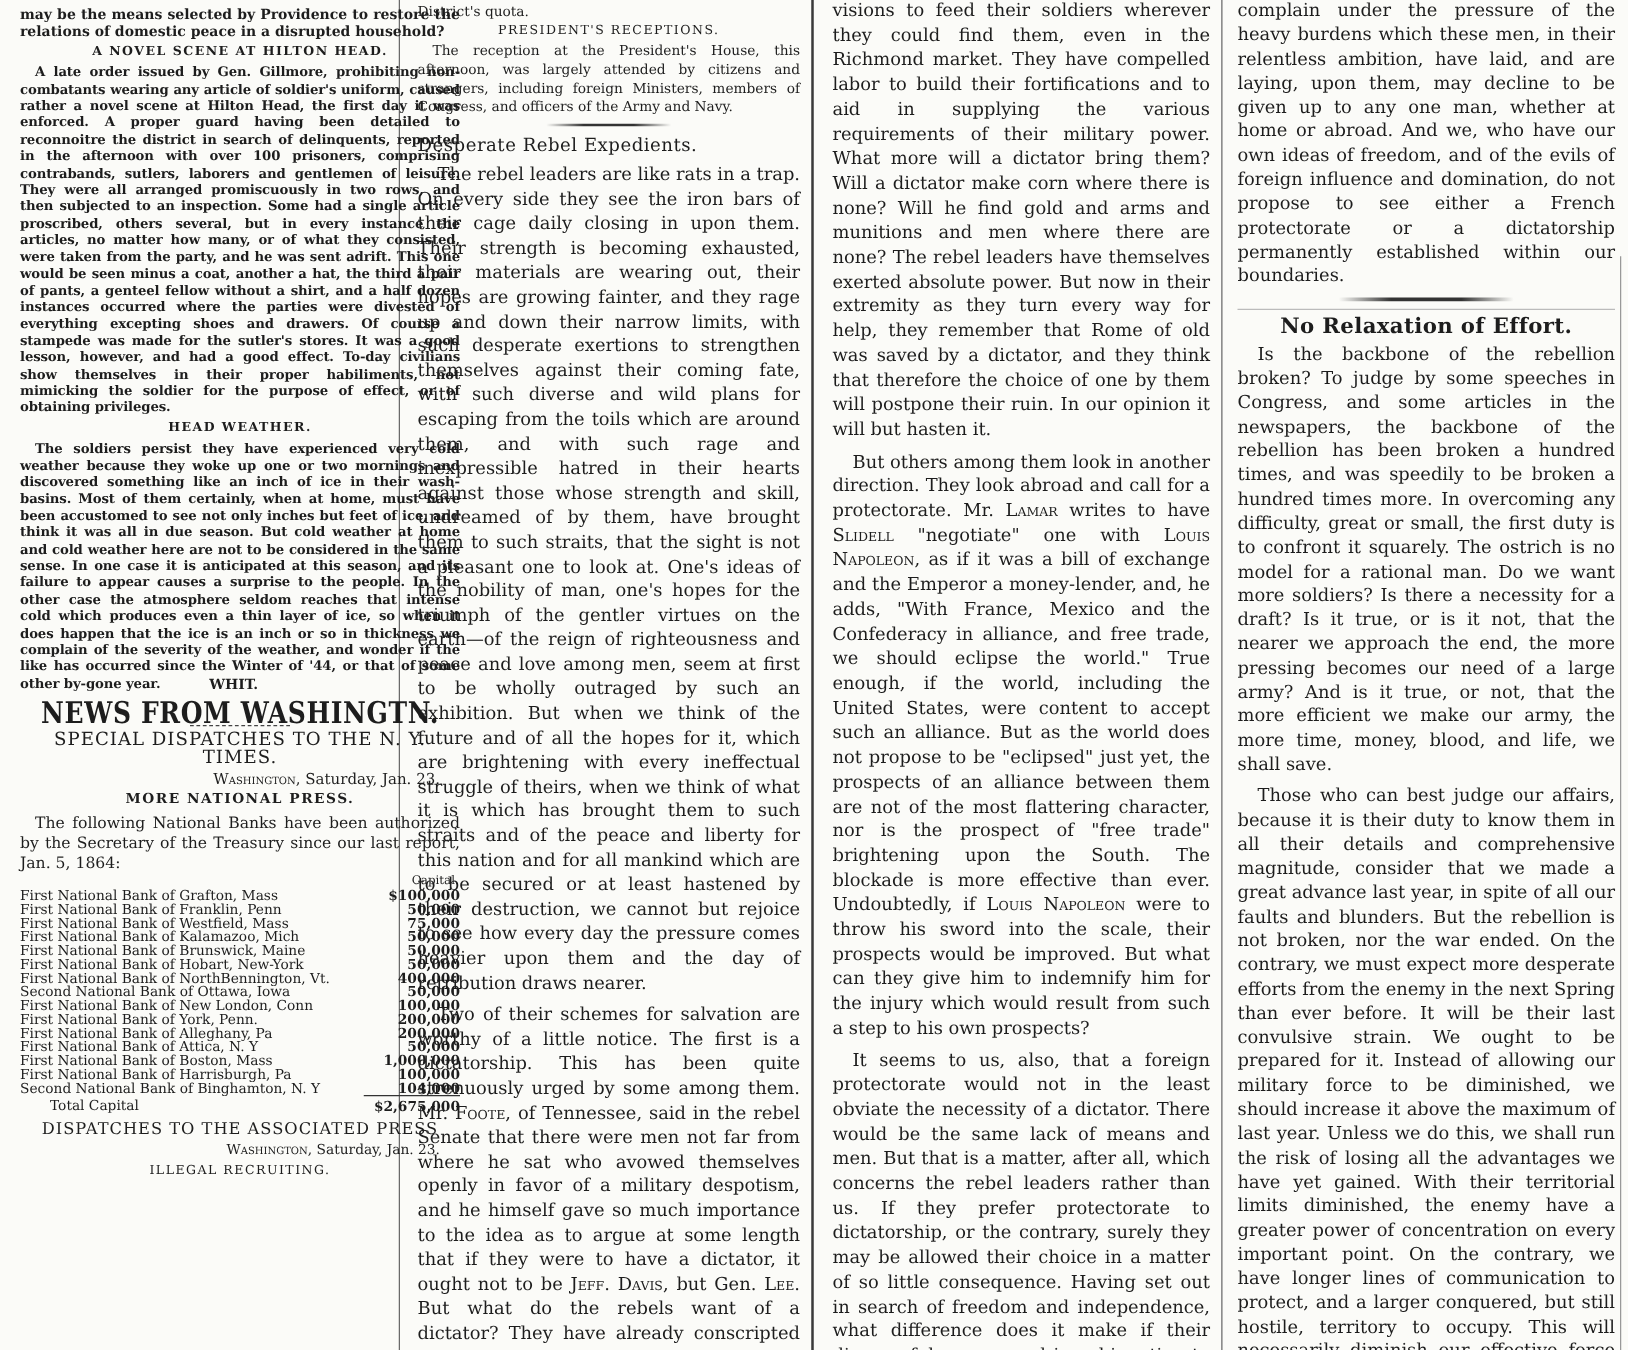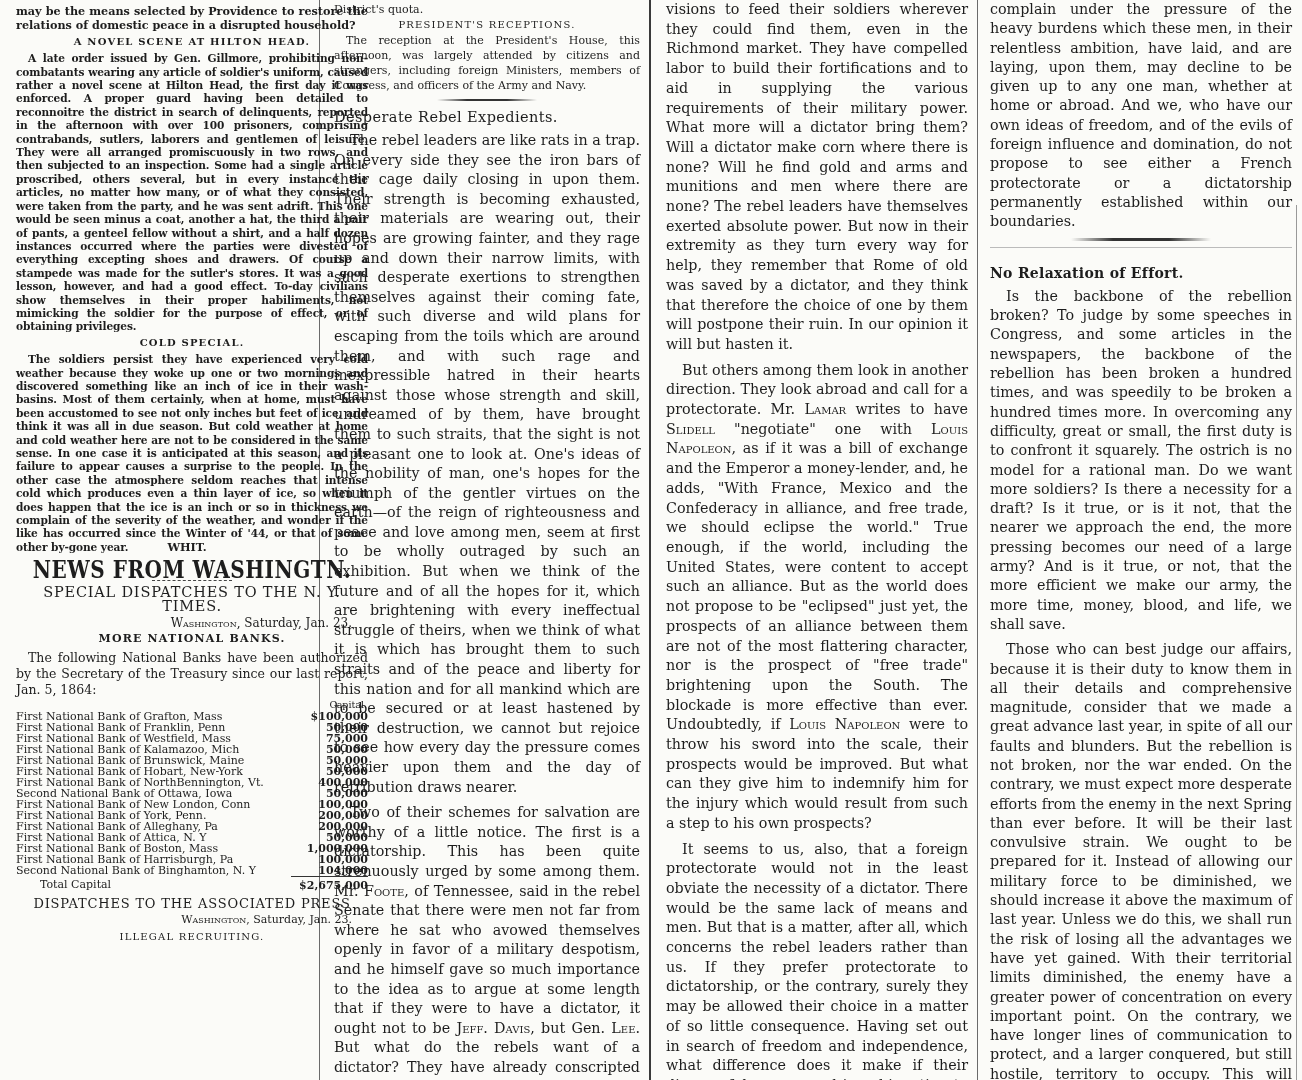--- a/index.html
+++ b/index.html
@@ -67,49 +67,49 @@
   .col2 .body p + p { margin-top: 6px; }
   .col3 p + p, .col4 p + p { margin-top: 6px; }
   .col3 p, .col4 p { text-indent: 16px; }
   .sc { font-variant: small-caps; }
 
   .article-box {
     border-top: 1px solid #bbb;
     margin-top: 6px;
   }
   .col4 .article-title {
-    text-align: left; text-indent: 0; font-weight: bold; font-size: 14px;
-    margin: 16px 0 4px; letter-spacing: 0.3px;
+    text-align: center; text-indent: 0; font-weight: bold; font-size: 17px;
+    margin: 4px 0 4px; letter-spacing: 0.3px;
   }
 </style>
 </head>
 <body>
 
 <div class="page">
 
   <div class="rule-v r1"></div>
   <div class="rule-v r2"></div>
   <div class="rule-v r3"></div>
   <div class="rule-v r3b"></div>
 
   <div class="col col1">
     <p class="bold" style="text-indent:0">may be the means selected by Providence to restore the relations of domestic peace in a disrupted household?</p>
 
     <div class="sub-head bold">A NOVEL SCENE AT HILTON HEAD.</div>
     <p class="dense">A late order issued by Gen. Gillmore, prohibiting non-combatants wearing any article of soldier's uniform, caused rather a novel scene at Hilton Head, the first day it was enforced. A proper guard having been detailed to reconnoitre the district in search of delinquents, reported in the afternoon with over 100 prisoners, comprising contrabands, sutlers, laborers and gentlemen of leisure. They were all arranged promiscuously in two rows, and then subjected to an inspection. Some had a single article proscribed, others several, but in every instance the articles, no matter how many, or of what they consisted, were taken from the party, and he was sent adrift. This one would be seen minus a coat, another a hat, the third a pair of pants, a genteel fellow without a shirt, and a half dozen instances occurred where the parties were divested of everything excepting shoes and drawers. Of course a stampede was made for the sutler's stores. It was a good lesson, however, and had a good effect. To-day civilians show themselves in their proper habiliments, not mimicking the soldier for the purpose of effect, or of obtaining privileges.</p>
 
-    <div class="sub-head bold">COLD SPECIAL.</div>
+    <div class="sub-head bold">HEAD WEATHER.</div>
     <p class="dense">The soldiers persist they have experienced very cold weather because they woke up one or two mornings and discovered something like an inch of ice in their wash-basins. Most of them certainly, when at home, must have been accustomed to see not only inches but feet of ice, and think it was all in due season. But cold weather at home and cold weather here are not to be considered in the same sense. In one case it is anticipated at this season, and its failure to appear causes a surprise to the people. In the other case the atmosphere seldom reaches that intense cold which produces even a thin layer of ice, so when it does happen that the ice is an inch or so in thickness we complain of the severity of the weather, and wonder if the like has occurred since the Winter of '44, or that of some other by-gone year.</p>
     <div class="signature">WHIT.</div>
 
     <div class="big-head">NEWS FROM WASHINGTN.</div>
     <div class="dash-rule"></div>
     <div class="dispatch-head">SPECIAL DISPATCHES TO THE N. Y. TIMES.</div>
     <div class="dateline"><span class="sc">Washington</span><span>, Saturday, Jan. 23.</span></div>
-    <div class="sub-head bold" style="font-size:11px">MORE NATIONAL BANKS.</div>
+    <div class="sub-head bold" style="font-size:11px">MORE NATIONAL PRESS.</div>
     <p style="font-size:12.5px; line-height:16px">The following National Banks have been authorized by the Secretary of the Treasury since our last report, Jan. 5, 1864:</p>
 
     <table class="banks">
       <thead>
         <tr>
             <th></th>
             <th>Capital.</th>
           </tr>
       </thead>
       <tbody id="banks-body">

